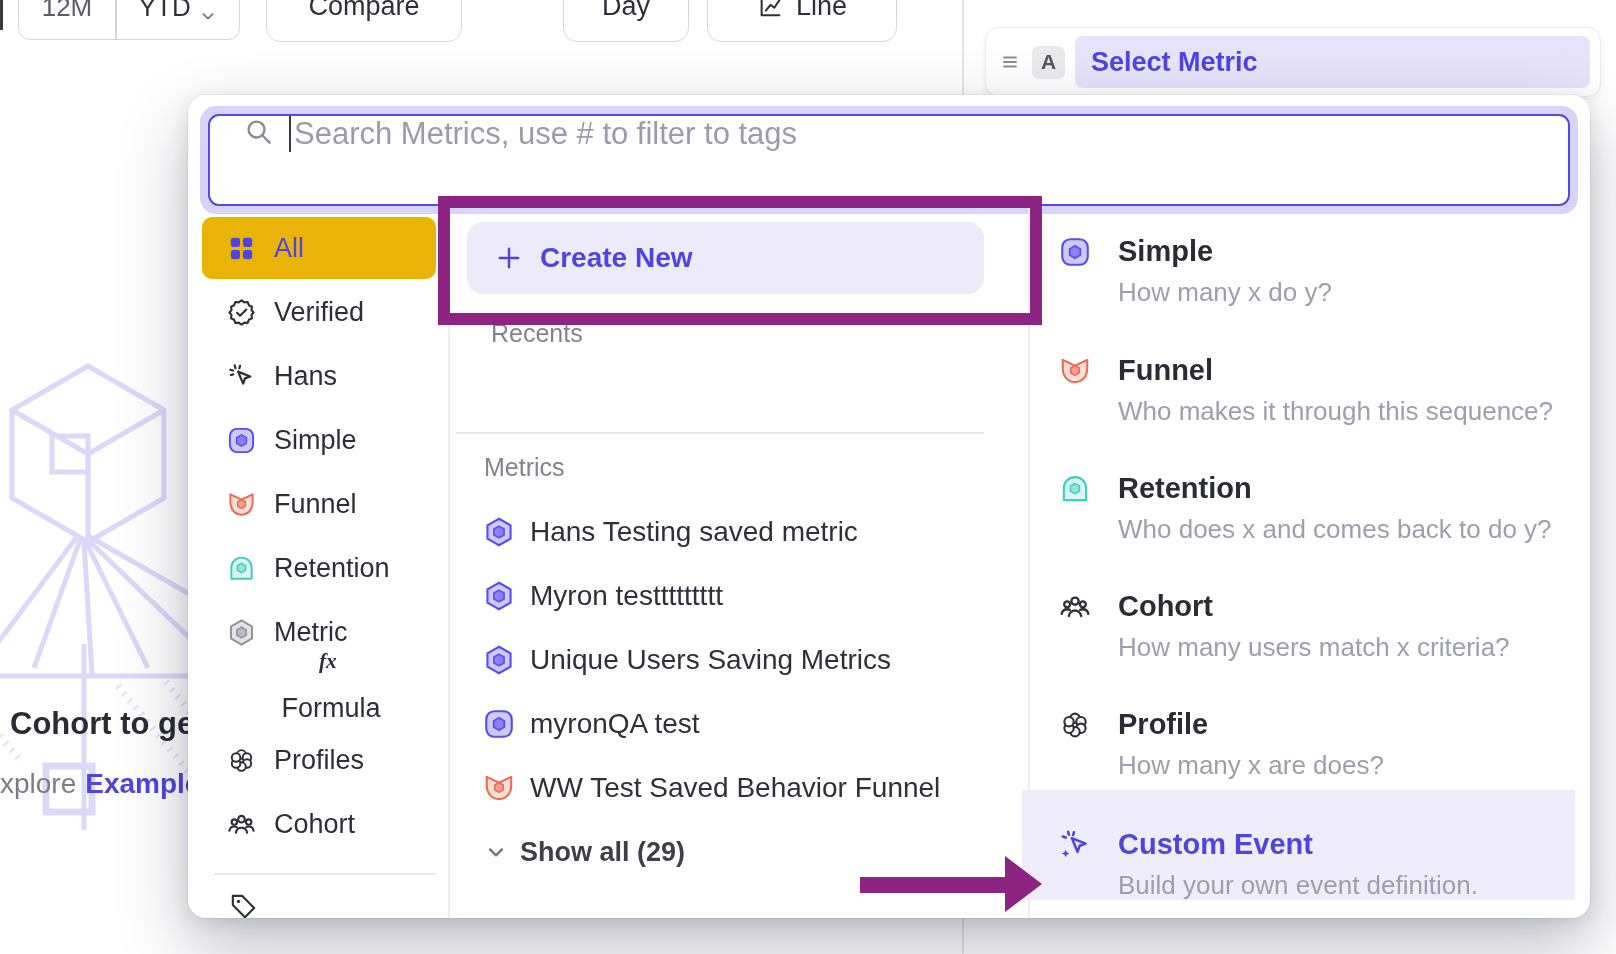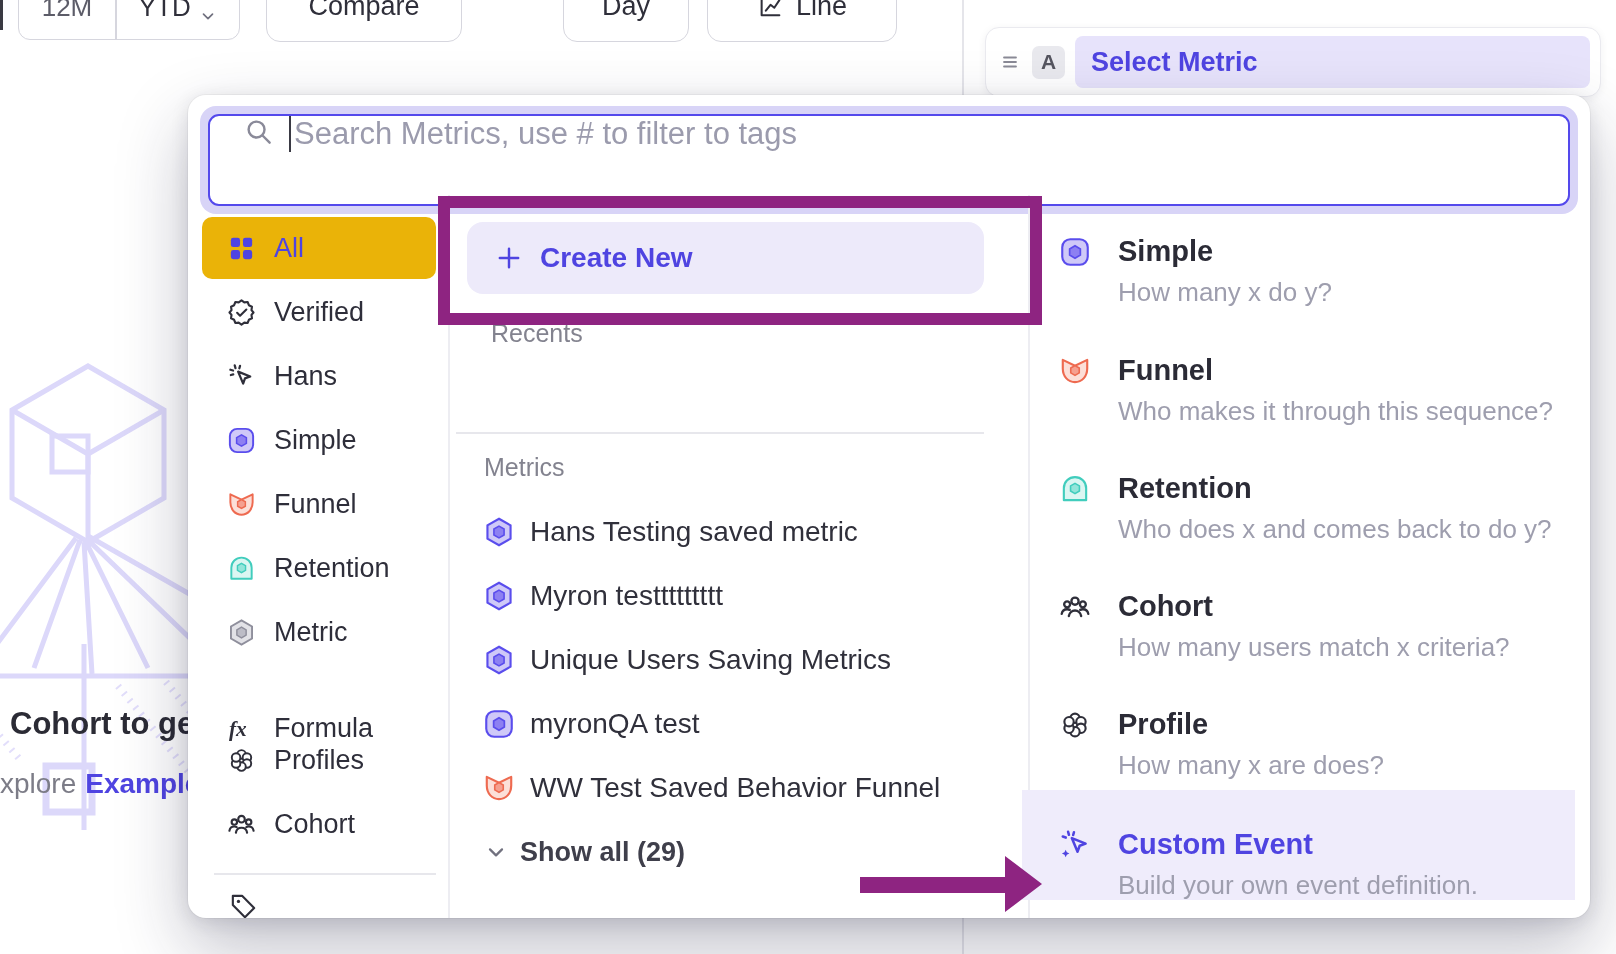--- a/index.html
+++ b/index.html
@@ -231,21 +231,21 @@
             </svg></span>
           <span class="lbl">Retention</span>
         </div>
         <div class="side-item" style="top: 506px;">
           <span class="icon"><svg width="100%" height="100%" viewBox="0 0 32 32" fill="none">
               <path d="M16 3.5l10.875 6.25v12.5l-10.875 6.25-10.875-6.25v-12.5z" fill="#e2e2e7" stroke="#8f8f9c" stroke-width="2"></path>
               <path d="M16 10.5l4.785 2.75v5.5l-4.785 2.75-4.785-2.75v-5.5z" fill="#bcbcc6" stroke="#8f8f9c" stroke-width="1.5"></path>
             </svg></span>
           <span class="lbl">Metric</span>
         </div>
-        <div class="side-item" style="top: 602px;">
+        <div class="side-item" style="top: 550px; flex-direction: column;">
           <span class="icon"><svg width="100%" height="100%" viewBox="0 0 32 32" fill="none">
               <text x="3" y="24" font-size="22" font-style="italic" font-weight="700" fill="#2f2f3a" font-family="Liberation Serif, serif">fx</text>
             </svg></span>
           <span class="lbl">Formula</span>
         </div>
         <div class="side-item" style="top: 634px;">
           <span class="icon"><svg width="100%" height="100%" viewBox="0 0 32 32" fill="none">
               <g stroke="#2f2f3a" stroke-width="2" fill="#fff">
                 <circle cx="16" cy="9.7" r="4.4"></circle>
                 <circle cx="21.6" cy="12.9" r="4.4"></circle>

